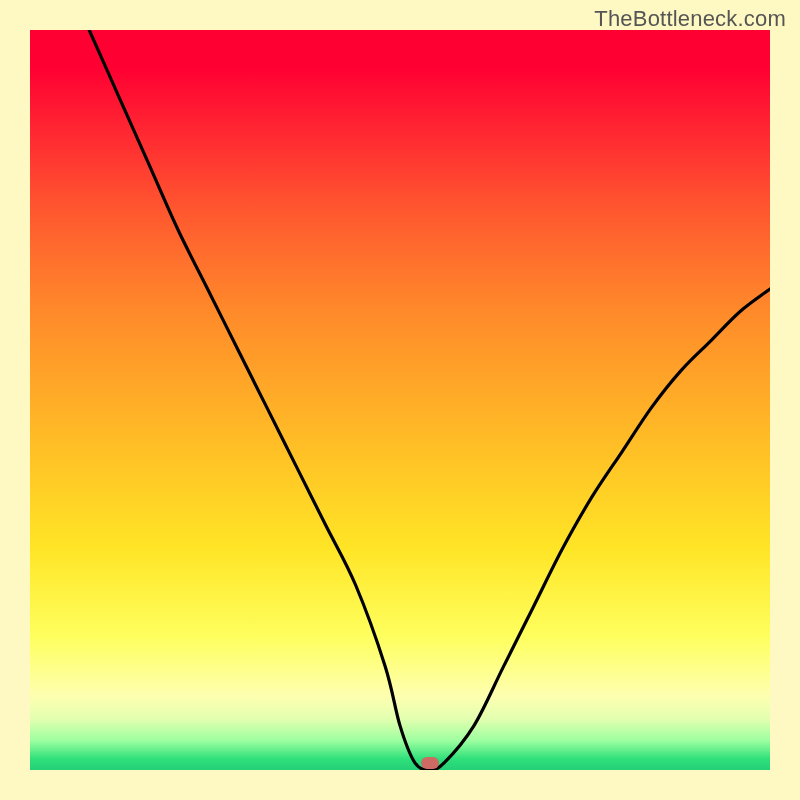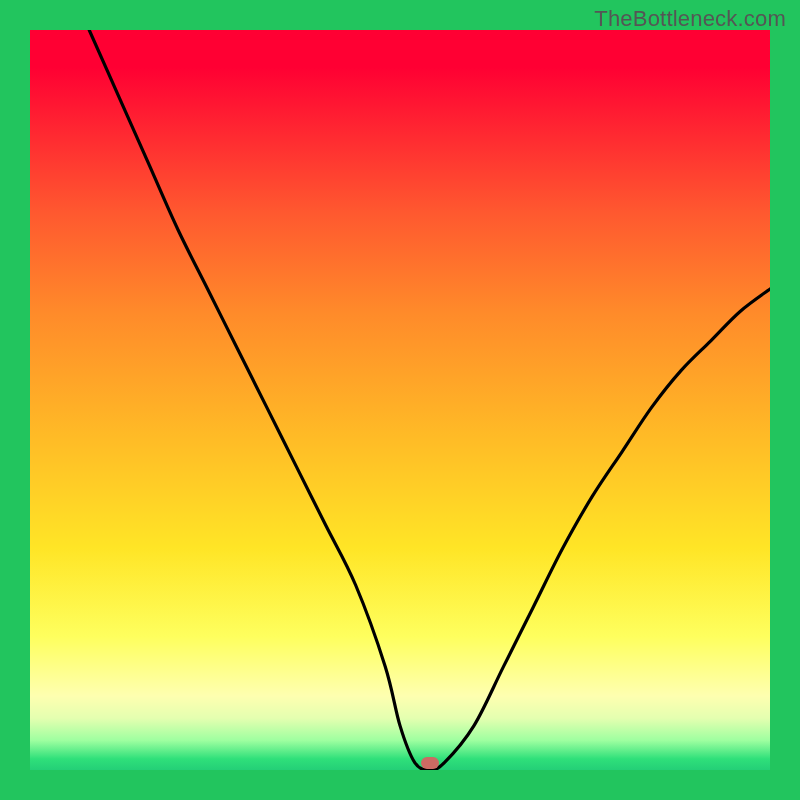--- a/index.html
+++ b/index.html
@@ -8,21 +8,21 @@
     width: 800px;
     height: 800px;
     background: #000;
     overflow: hidden;
     font-family: Arial, Helvetica, sans-serif;
   }
   .frame {
     position: relative;
     width: 800px;
     height: 800px;
-    background: #22c55e;
+    background: #fef9c3;
   }
   .watermark {
     position: absolute;
     top: 6px;
     right: 14px;
     color: #555;
     font-size: 22px;
     font-weight: 500;
     letter-spacing: 0.2px;
     z-index: 10;

